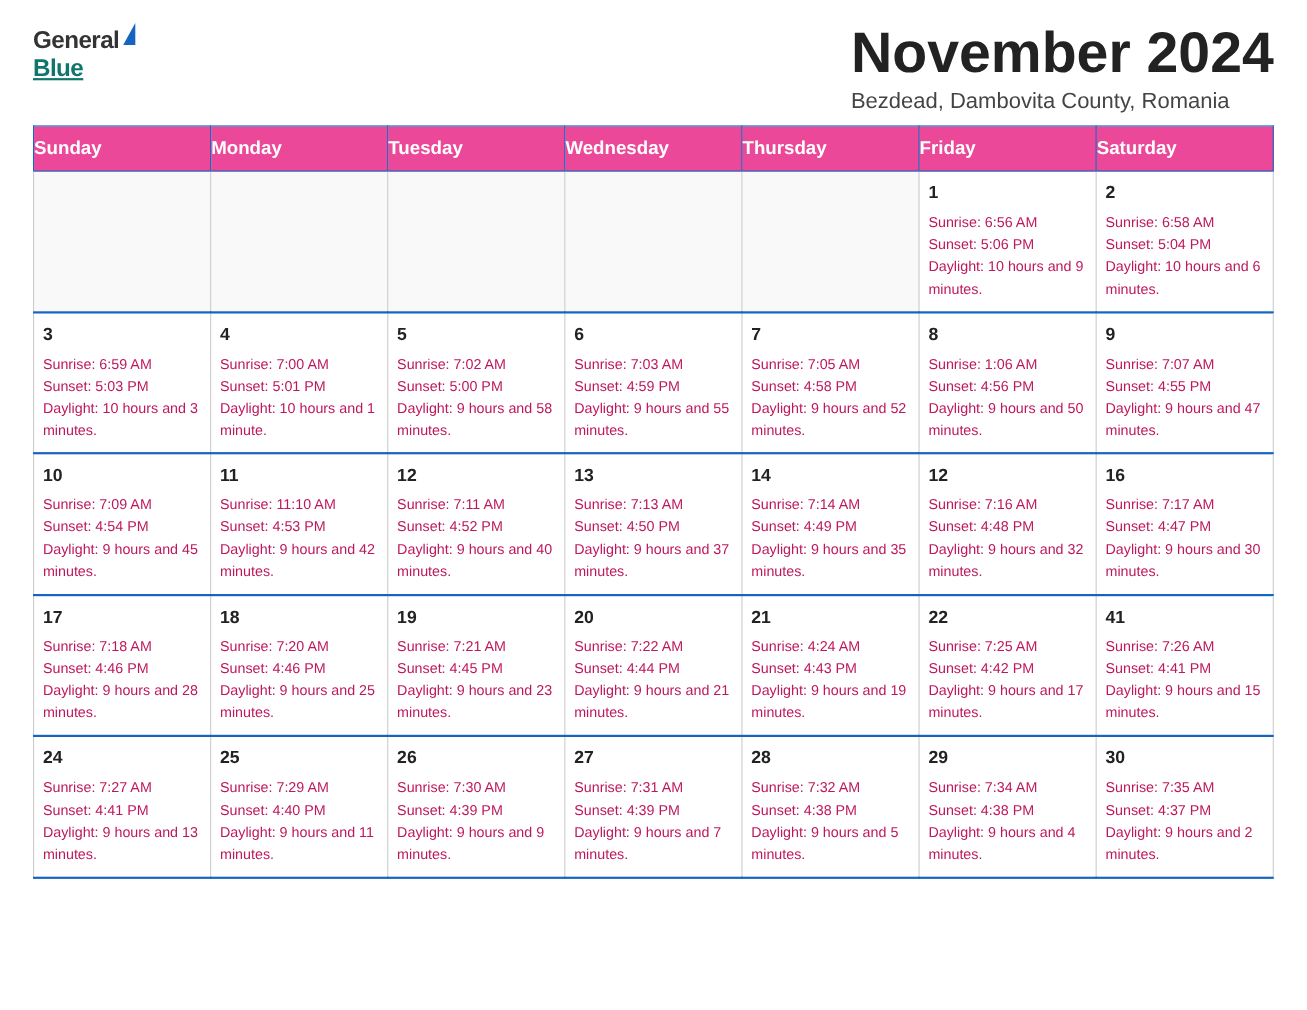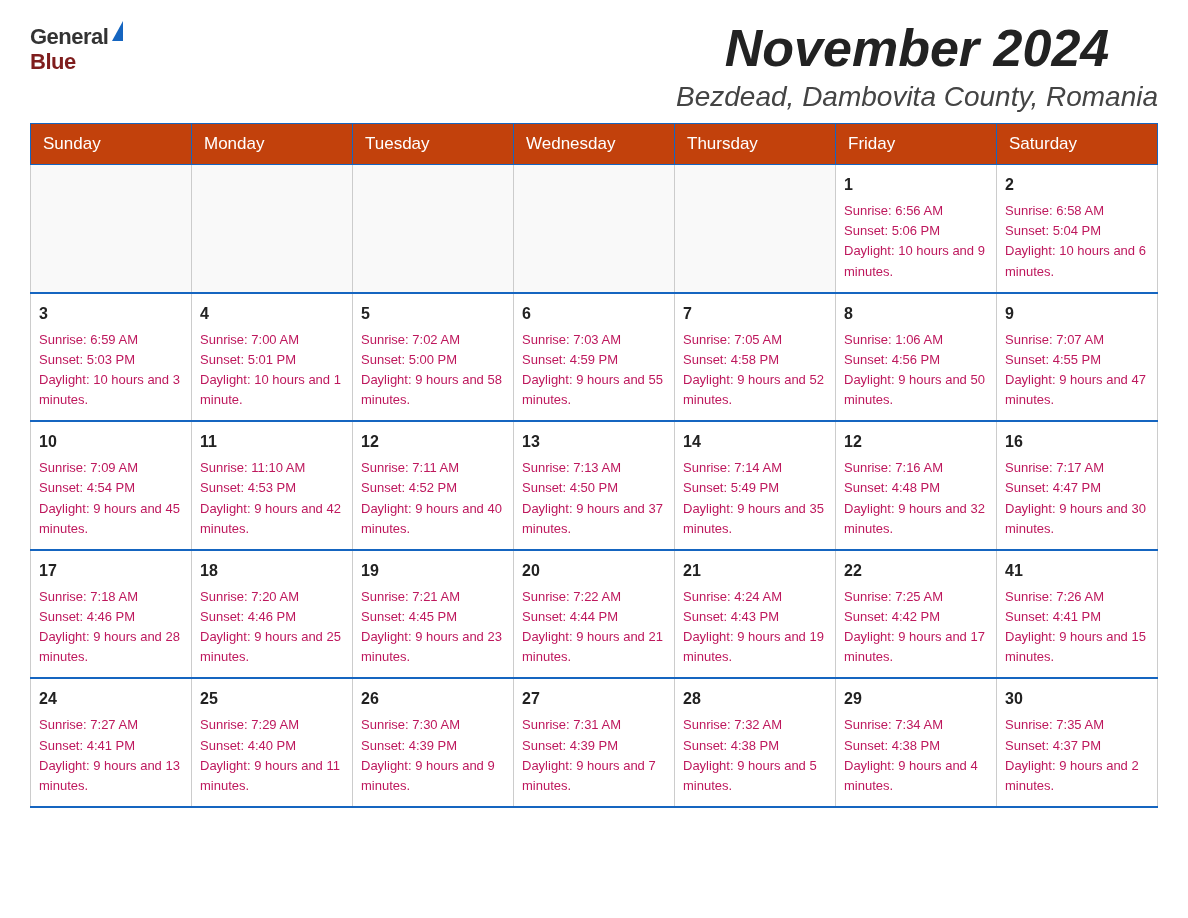--- a/index.html
+++ b/index.html
@@ -27,49 +27,49 @@
     .logo-text-general {
       font-size: 22px;
       font-weight: bold;
       color: #333;
       letter-spacing: -0.5px;
       line-height: 1.1;
     }
     .logo-text-blue {
       font-size: 22px;
       font-weight: bold;
-      color: #7f1d1d;
+      color: #0f766e;
       letter-spacing: -0.5px;
+      text-decoration: underline;
     }
     .title-area {
-      text-align: center;
-      font-style: italic;
+      text-align: left;
     }
     .month-title {
       font-size: 52px;
       font-weight: bold;
       color: #222;
       line-height: 1.1;
     }
     .location {
-      font-size: 28px;
+      font-size: 20px;
       color: #444;
       margin-top: 4px;
     }
     .calendar {
       width: 100%;
       border-collapse: collapse;
       margin-top: 8px;
     }
     .calendar thead tr th {
-      background-color: #c2410c;
+      background-color: #ec4899;
       color: #fff;
       font-size: 17px;
-      font-weight: normal;
-      padding: 10px 12px;
+      font-weight: bold;
+      padding: 10px 0;
       text-align: left;
       border: 1px solid #1565c0;
     }
     .calendar tbody tr td {
       vertical-align: top;
       padding: 8px 8px 10px 8px;
       border: 1px solid #ccc;
       width: calc(100% / 7);
       font-size: 13px;
       line-height: 1.5;
@@ -223,21 +223,21 @@
         </td>
         <td>
           <span class="day-number">13</span>
           <div class="day-info">Sunrise: 7:13 AM
 Sunset: 4:50 PM
 Daylight: 9 hours and 37 minutes.</div>
         </td>
         <td>
           <span class="day-number">14</span>
           <div class="day-info">Sunrise: 7:14 AM
-Sunset: 5:49 PM
+Sunset: 4:49 PM
 Daylight: 9 hours and 35 minutes.</div>
         </td>
         <td>
           <span class="day-number">12</span>
           <div class="day-info">Sunrise: 7:16 AM
 Sunset: 4:48 PM
 Daylight: 9 hours and 32 minutes.</div>
         </td>
         <td>
           <span class="day-number">16</span>

